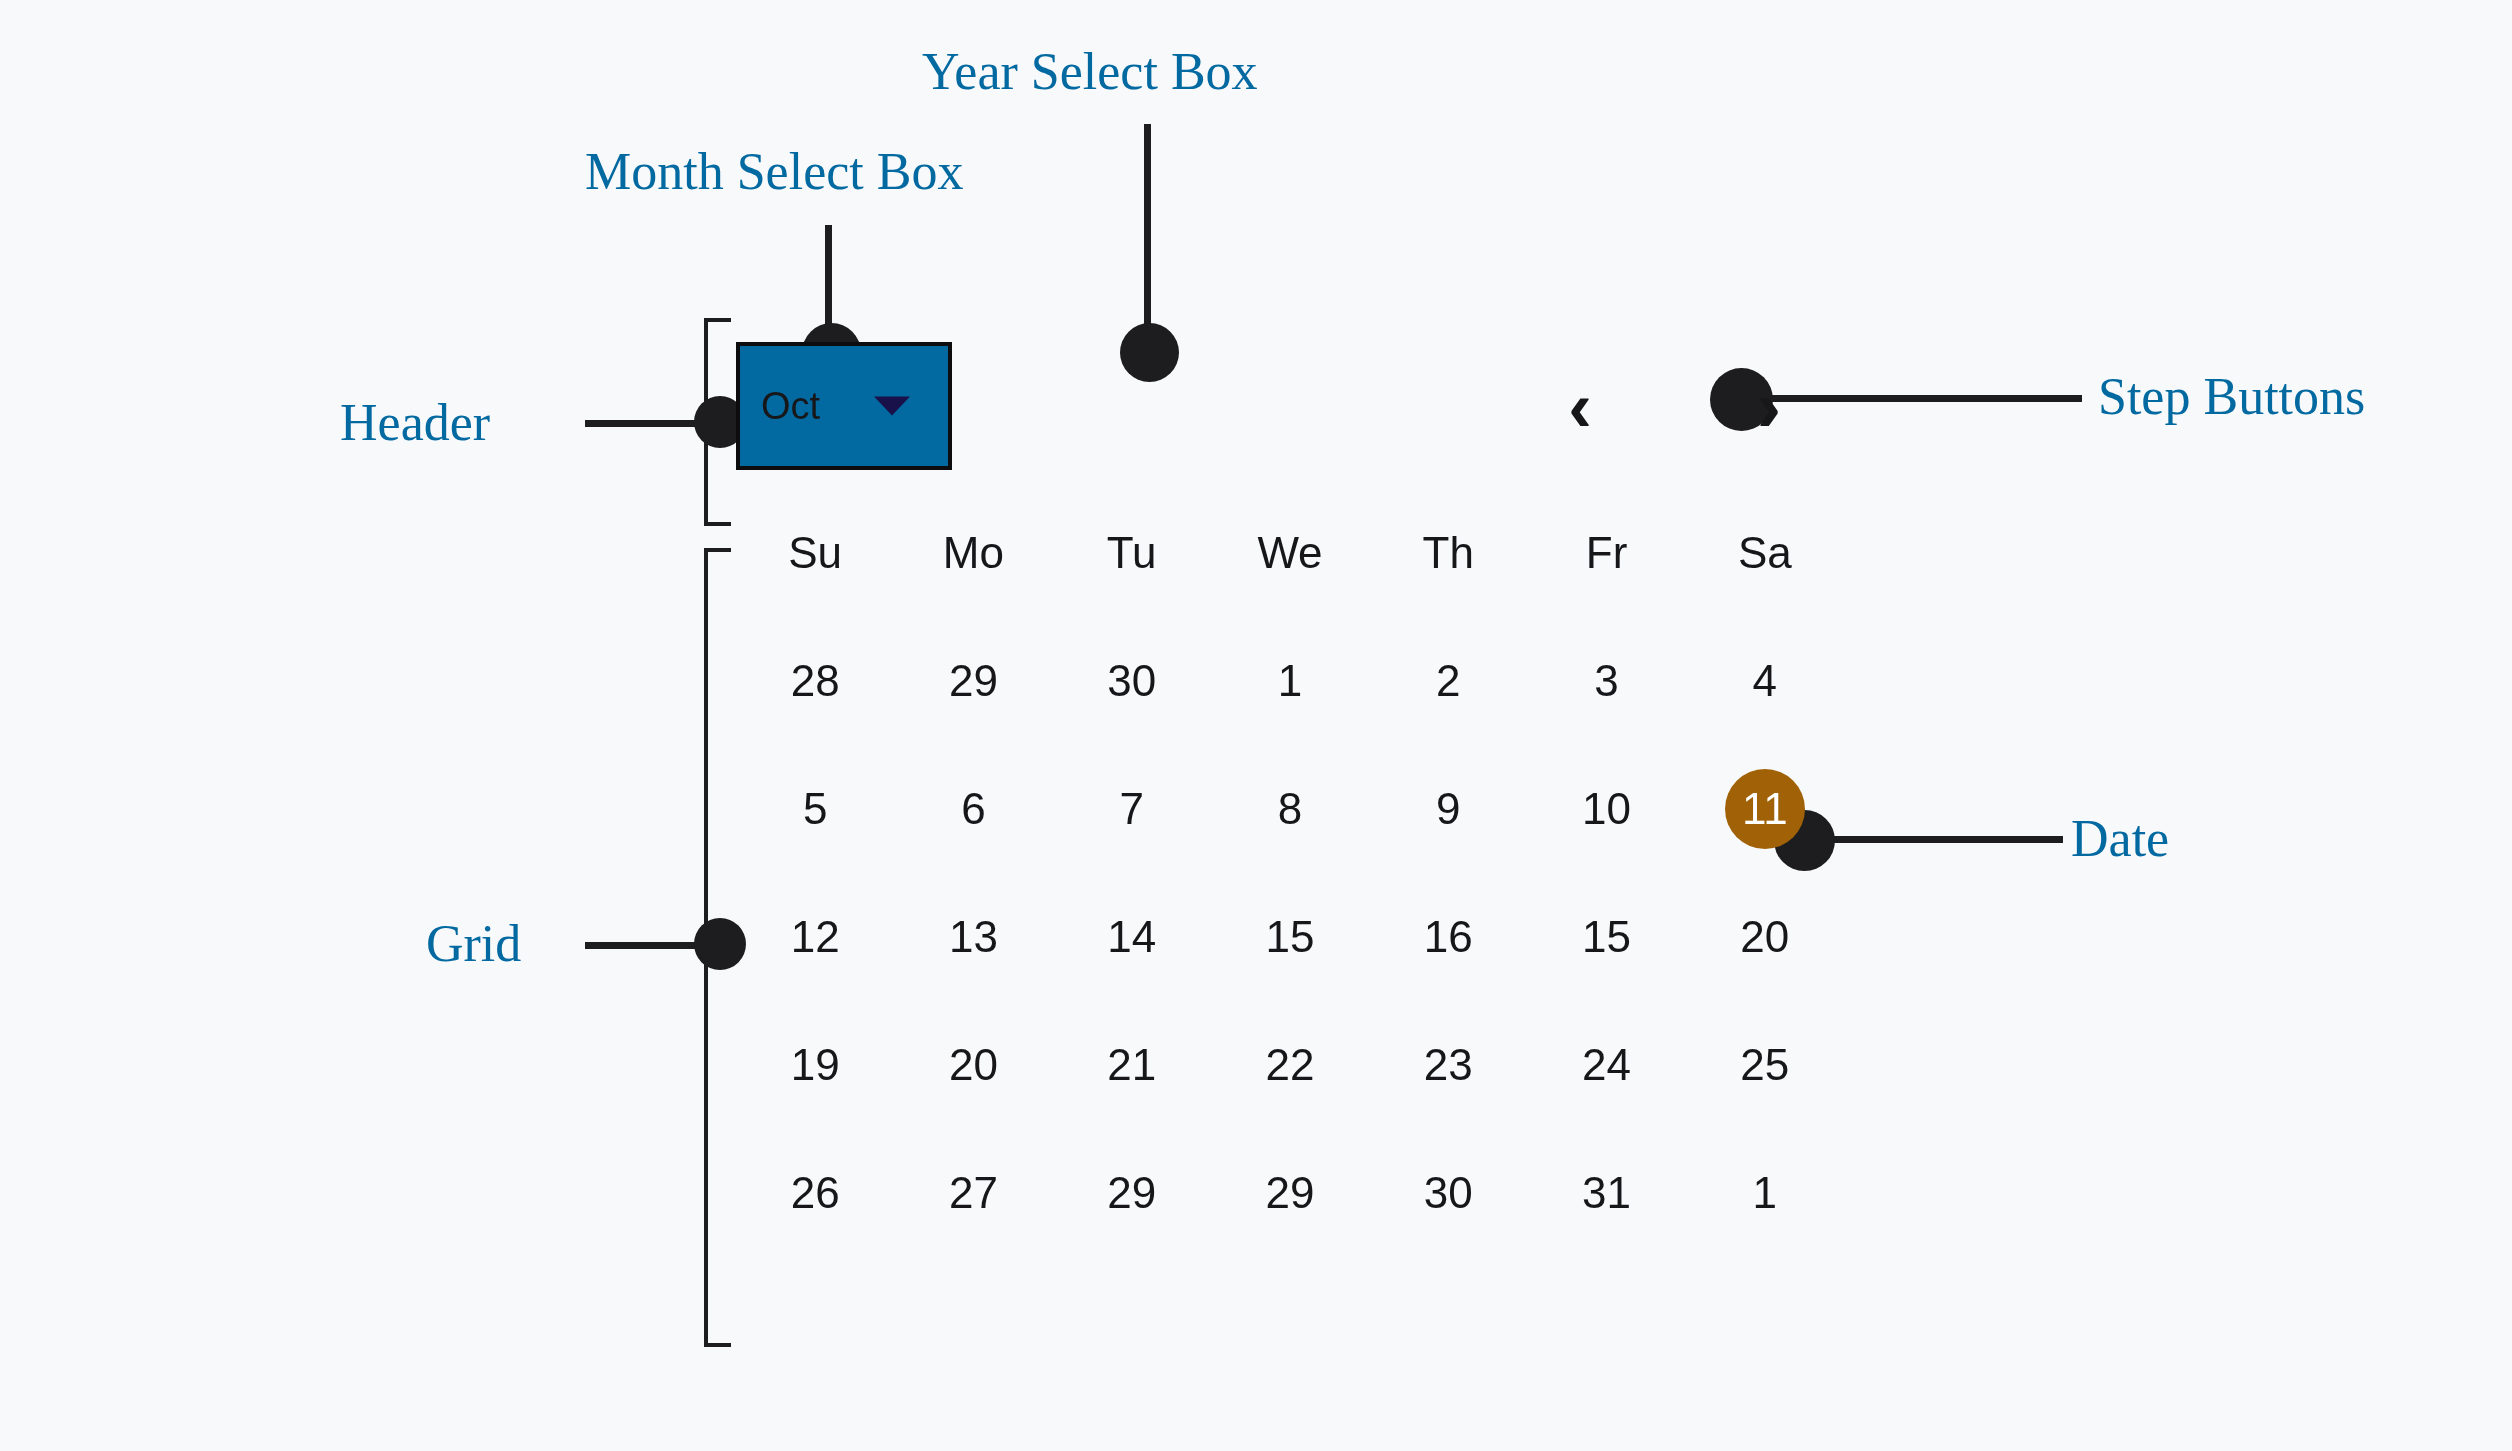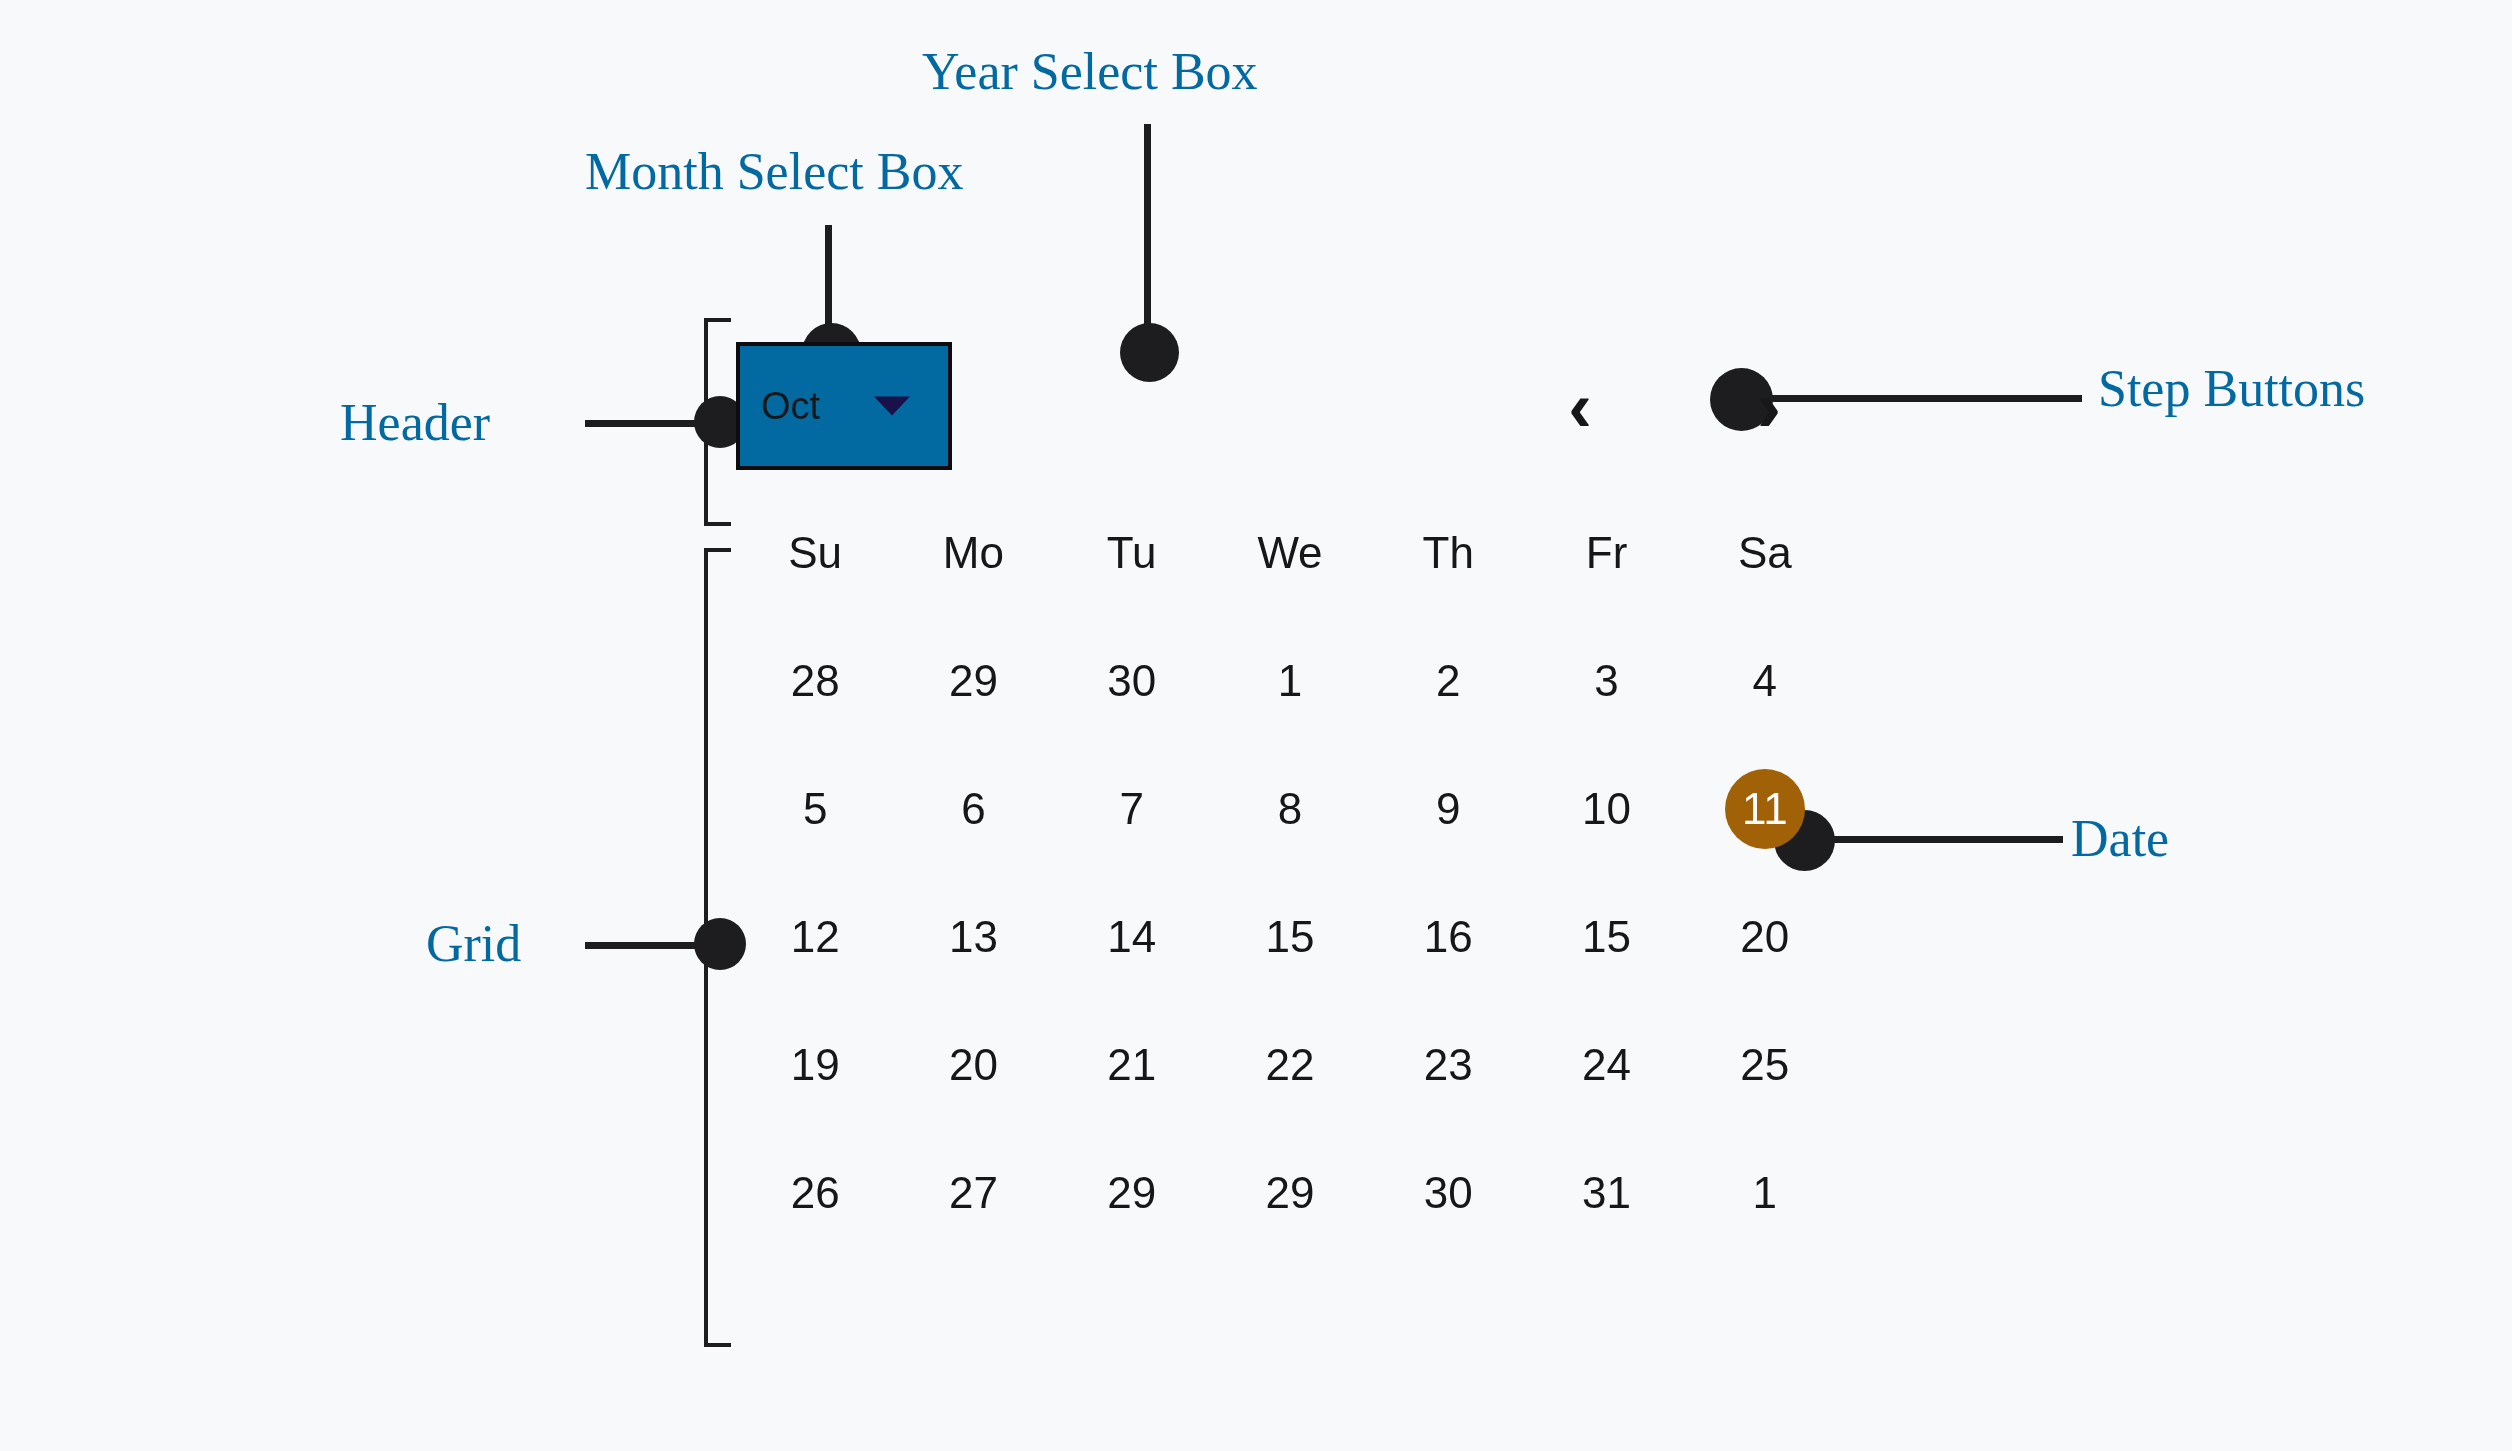--- a/index.html
+++ b/index.html
@@ -159,21 +159,21 @@
 <div class="dot" style="left:694px; top:396px; width:52px; height:52px;"></div>
 <div class="bracket" style="left:704px; top:318px; width:27px; height:208px;"></div>
 
 <div class="annot-label" style="left:426px; top:915px;">Grid</div>
 <div class="leader-h" style="left:585px; top:942px; width:130px;"></div>
 <div class="dot" style="left:694px; top:918px; width:52px; height:52px;"></div>
 <div class="bracket" style="left:704px; top:548px; width:27px; height:799px;"></div>
 
 <div class="leader-h" style="left:1729px; top:395px; width:353px;"></div>
 <div class="dot" style="left:1710px; top:368px; width:63px; height:63px;"></div>
-<div class="annot-label" style="left:2098px; top:360px;">Step Buttons</div>
+<div class="annot-label" style="left:2098px; top:368px;">Step Buttons</div>
 
 <div class="leader-h" style="left:1805px; top:836px; width:258px;"></div>
 <div class="dot" style="left:1774px; top:810px; width:61px; height:61px;"></div>
 <div class="annot-label" style="left:2071px; top:810px;">Date</div>
 
 <div id="calendar">
 
   <div class="cal-header">
 
     <div class="select-box">

